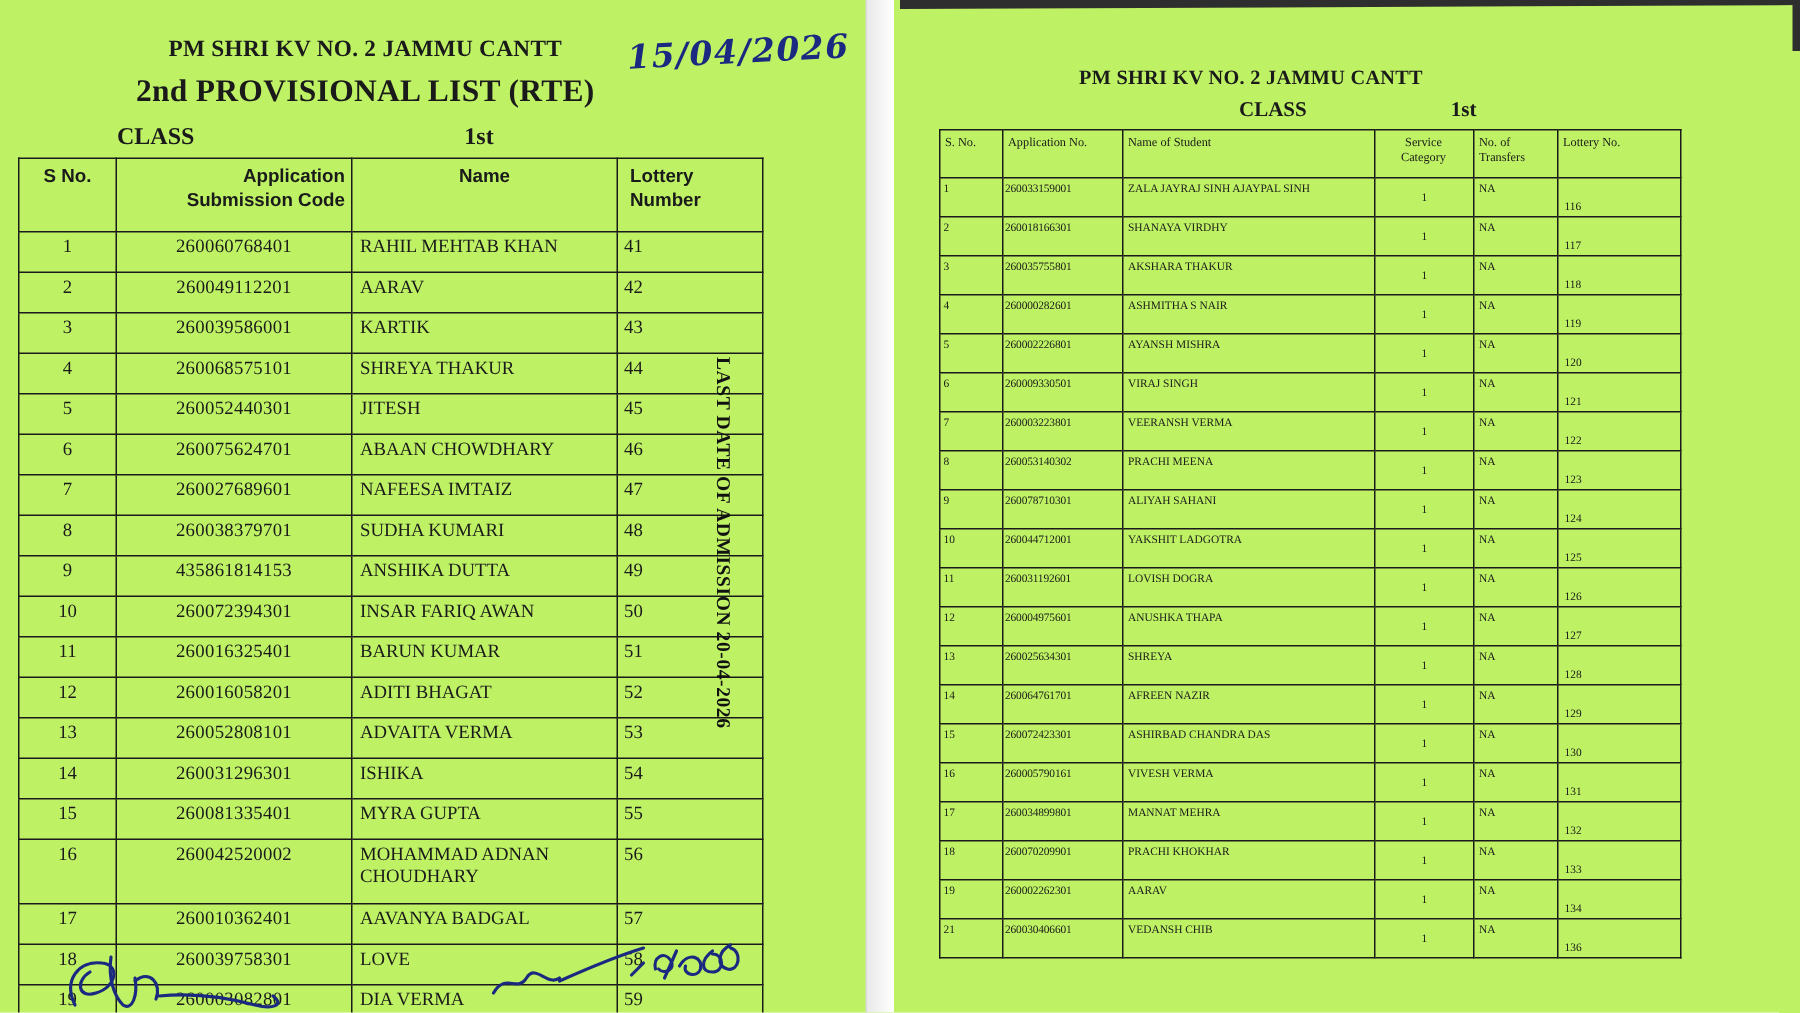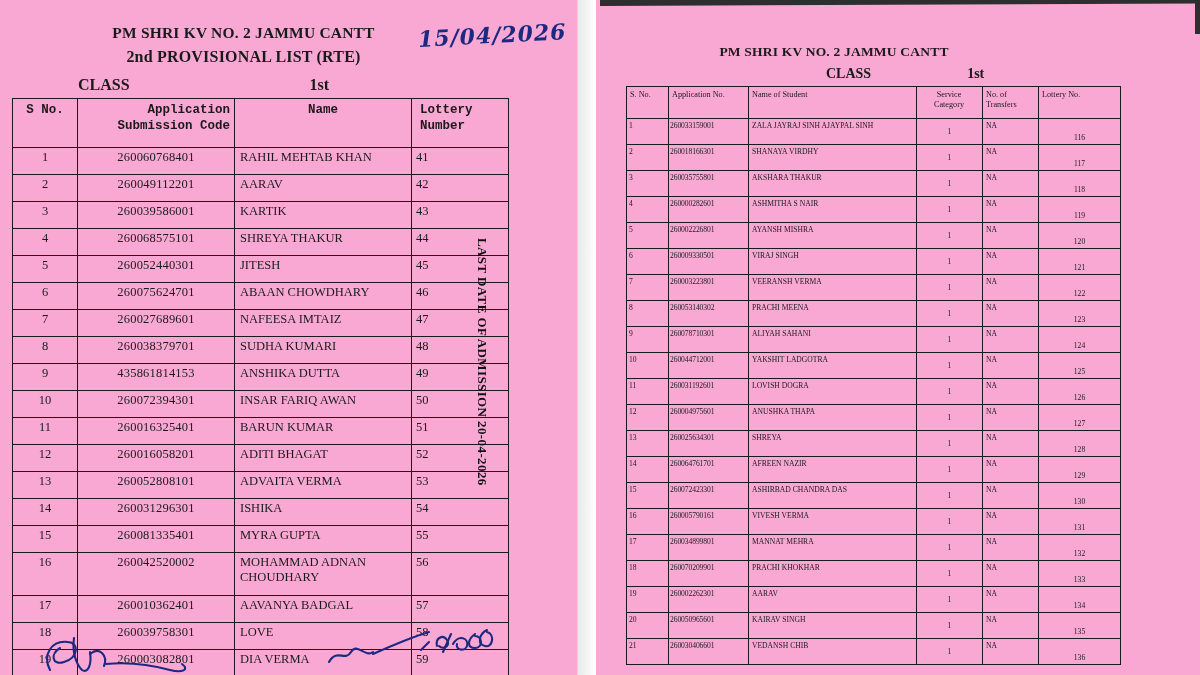--- a/index.html
+++ b/index.html
@@ -17,21 +17,21 @@
   .scan {
     position: relative;
     width: 1200px;
     height: 675px;
     background: #fdfdfd;
     display: flex;
   }
   
   .page {
     position: relative;
-    background: #f9a8d4;
+    background: #bef264;
     height: 675px;
     box-sizing: border-box;
     overflow: hidden;
   }
   .page-left {
     width: 578px;
     border-right: 1px solid #d9d9d9;
     padding: 0;
   }
   .page-right {
@@ -65,21 +65,21 @@
     text-align: center;
     font-weight: bold;
     letter-spacing: .2px;
   }
   .page-left .title1 {
     font-size: 15.5px;
     margin: 24px 0 0 0;
     padding-right: 90px;
   }
   .page-left .title2 {
-    font-size: 16px;
+    font-size: 21px;
     margin: 6px 0 0 0;
     padding-right: 90px;
   }
   .classline {
     display: flex;
     font-weight: bold;
     font-size: 16px;
     margin-top: 10px;
   }
   .page-left .classline .c-lbl { margin-left: 78px; }
@@ -133,21 +133,21 @@
     vertical-align: top;
   }
   
   .tbl-left {
     width: 452px;
     margin-left: 12px;
     margin-top: 4px;
     font-size: 12.5px;
   }
   .tbl-left th {
-    font-family: Liberation Mono, monospace;
+    font-family: Liberation Sans, sans-serif;
     font-size: 12.5px;
     font-weight: bold;
     height: 42px;
     line-height: 1.25;
     border-radius: 18px;
   }
   .tbl-left th.c-sno   { width: 56px;  text-align: center; vertical-align: top; padding-top:4px;}
   .tbl-left th.c-code  { width: 144px; text-align: right;  padding-left: 8px; padding-top:4px;}
   .tbl-left th.c-name  { width: 168px; text-align: center; padding-top:4px;}
   .tbl-left th.c-lot   { width: 84px;  text-align: left;  padding-left: 8px; padding-top:4px;}
@@ -180,21 +180,21 @@
   .tbl-right th.c-name { width: 160px; }
   .tbl-right th.c-cat  { width: 58px; text-align: center; }
   .tbl-right th.c-tr   { width: 48px; }
   .tbl-right th.c-lot  { width: 74px; }
   .tbl-right td { height: 21px; }
   .tbl-right td.sno  { text-align: left;  padding-left: 2px; }
   .tbl-right td.app  { text-align: left;  padding-left: 1px; letter-spacing:-.1px;}
   .tbl-right td.name { text-align: left;  padding-left: 3px; }
   .tbl-right td.cat  { text-align: center; vertical-align: middle;}
   .tbl-right td.tr   { text-align: left;  padding-left: 3px; }
-  .tbl-right td.lot  { text-align: center; vertical-align: bottom; }
+  .tbl-right td.lot  { text-align: left; vertical-align: bottom; }
 
   
   .vnote {
     position: absolute;
     font-family: "Liberation Serif", serif;
     font-weight: bold;
     font-size: 13px;
     letter-spacing: .4px;
     white-space: nowrap;
     transform-origin: left top;
@@ -553,28 +553,20 @@
           </tr>
           <tr>
             <td class="sno">19</td>
             <td class="app">260002262301</td>
             <td class="name">AARAV</td>
             <td class="cat">1</td>
             <td class="tr">NA</td>
             <td class="lot">134</td>
           </tr>
           <tr>
-            <td class="sno">20</td>
-            <td class="app">260050965601</td>
-            <td class="name">KAIRAV SINGH</td>
-            <td class="cat">1</td>
-            <td class="tr">NA</td>
-            <td class="lot">135</td>
-          </tr>
-          <tr>
             <td class="sno">21</td>
             <td class="app">260030406601</td>
             <td class="name">VEDANSH CHIB</td>
             <td class="cat">1</td>
             <td class="tr">NA</td>
             <td class="lot">136</td>
           </tr>
         </tbody>
     </table>
 

